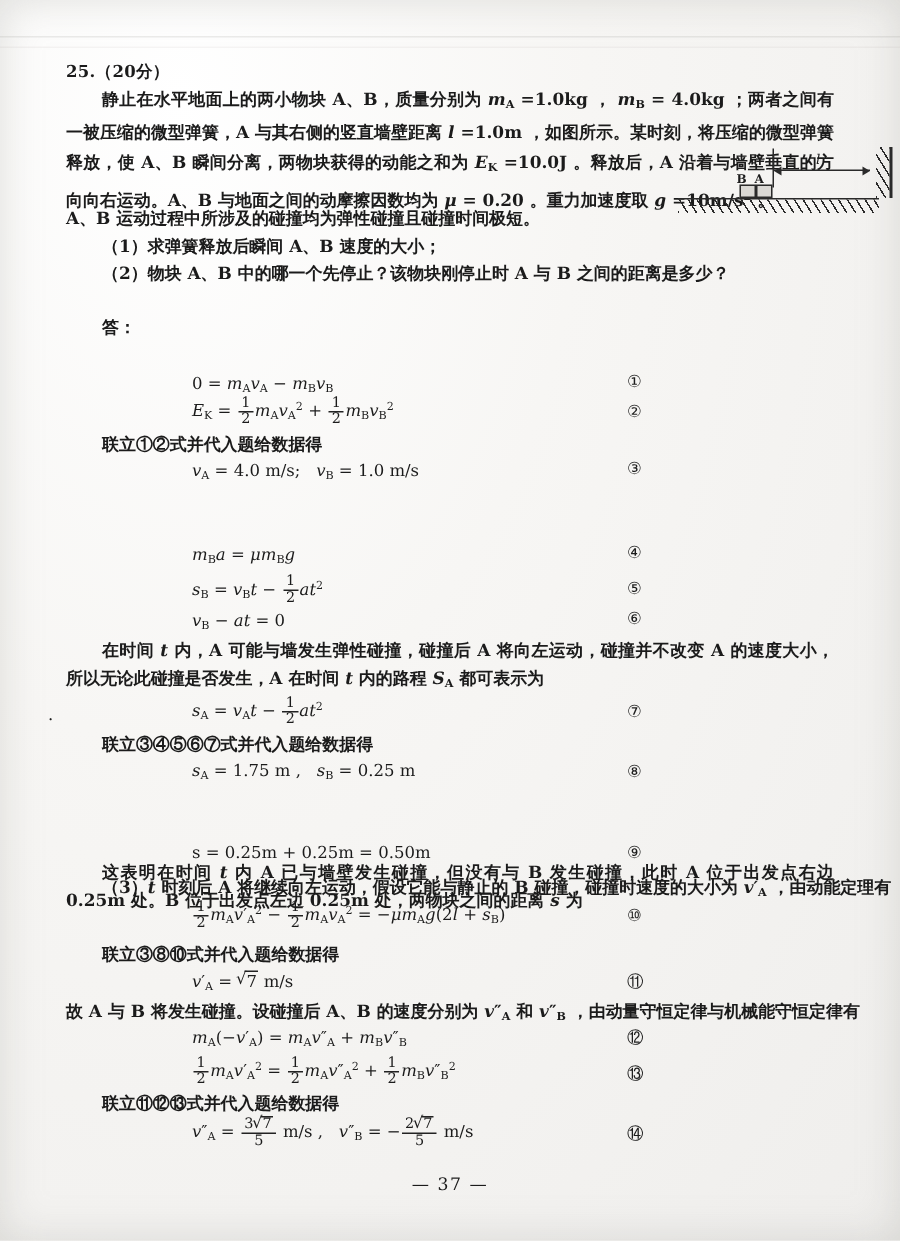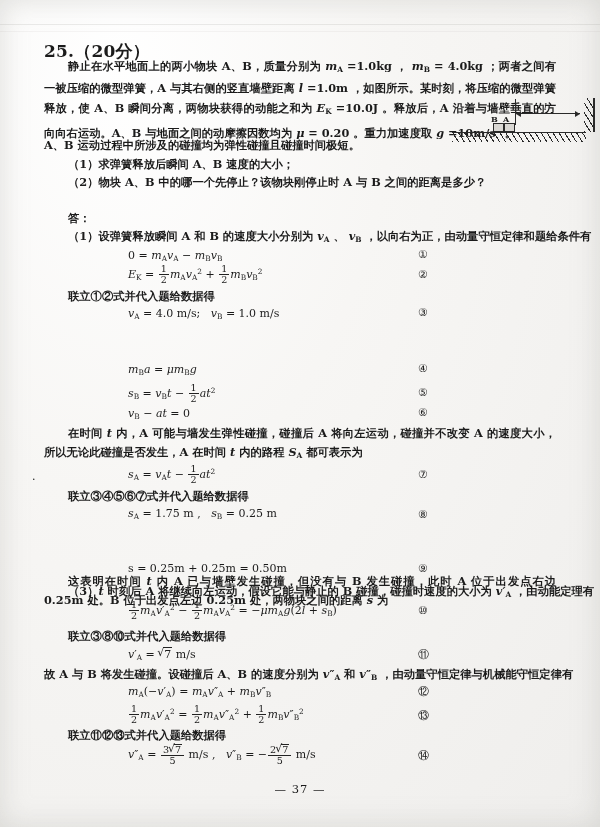--- a/index.html
+++ b/index.html
@@ -20,21 +20,21 @@
     box-shadow:inset 0 0 28px rgba(170,168,162,.35);
   }
   .scanline{
     position:absolute;left:0;right:0;height:1px;
     background:rgba(150,148,142,.18);
   }
   .content{position:absolute;left:0;top:0;width:600px;height:827px;}
 
   .qhead{
     position:absolute;left:44px;top:40px;
-    font-size:17px;font-weight:bold;letter-spacing:.2px;
+    font-size:11px;font-weight:bold;letter-spacing:.2px;
   }
 
   .para{
     position:absolute;left:44px;width:512px;
     font-size:11.3px;line-height:19.4px;
     text-align:justify;
     font-weight:bold;
   }
   .para.indent{text-indent:24px;}
 
@@ -141,23 +141,20 @@
     <div class="arrL"></div>
     <div class="arrR"></div>
     <div class="dimlbl">l</div>
   </div>
 
   <div class="line" style="left:44px;top:137px;">A、B 运动过程中所涉及的碰撞均为弹性碰撞且碰撞时间极短。</div>
   <div class="line" style="left:68px;top:156px;">（1）求弹簧释放后瞬间 A、B 速度的大小；</div>
   <div class="line" style="left:68px;top:174px;">（2）物块 A、B 中的哪一个先停止？该物块刚停止时 A 与 B 之间的距离是多少？</div>
   <div class="line" style="left:68px;top:210px;">答：</div>
 
-  <div class="line" style="left:68px;top:228px;">
-    （1）设弹簧释放瞬间 A 和 B 的速度大小分别为 <i>v</i><sub>A</sub> 、 <i>v</i><sub>B</sub> ，以向右为正，由动量守恒定律和题给条件有
-  </div>
 
   <div class="eq" style="left:128px;top:249px;">
     0 = <i>m</i><sub>A</sub><i>v</i><sub>A</sub> − <i>m</i><sub>B</sub><i>v</i><sub>B</sub>
   </div>
   <div class="tag" style="top:248px;">①</div>
 
   <div class="eq" style="left:128px;top:264px;">
     <i>E</i><sub>K</sub> = <span class="frac"><span class="num">1</span><span class="den">2</span></span><i>m</i><sub>A</sub><i>v</i><sub>A</sub><sup>2</sup> + <span class="frac"><span class="num">1</span><span class="den">2</span></span><i>m</i><sub>B</sub><i>v</i><sub>B</sub><sup>2</sup>
   </div>
   <div class="tag" style="top:268px;">②</div>

